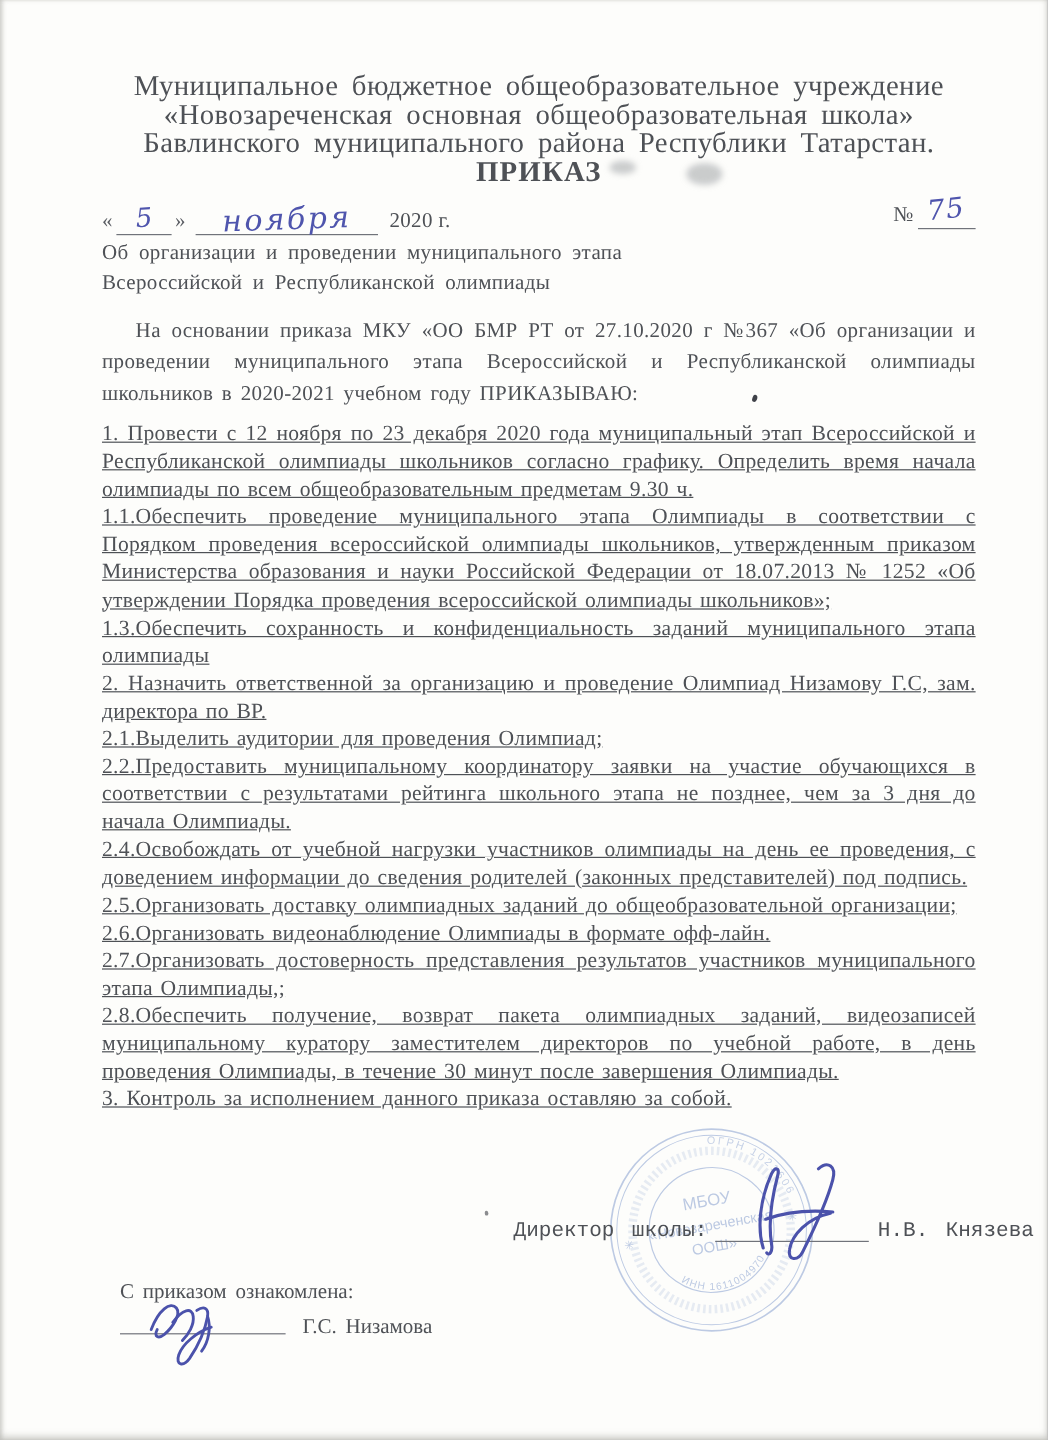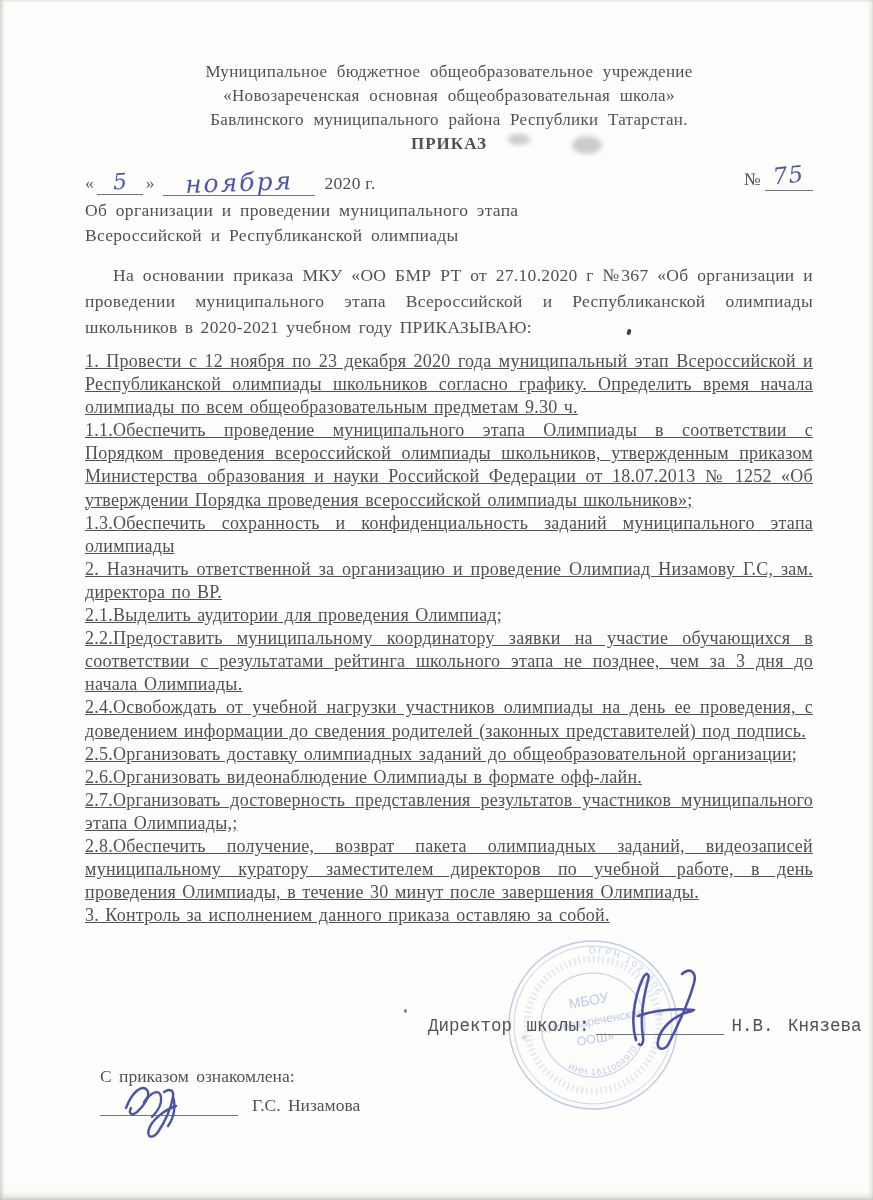--- a/index.html
+++ b/index.html
@@ -4,21 +4,21 @@
 <style>
   html,body{margin:0;padding:0;}
   body{background:#9a9a98; font-family:"Liberation Serif", serif;}
   .page{
     position:relative; width:873px; height:1200px; margin:0 auto;
     background:#fdfdfb; overflow:hidden;
     box-shadow: inset 0 -3px 6px rgba(150,150,145,.45), inset 2px 0 3px rgba(180,180,176,.35), inset -1px 0 2px rgba(200,200,196,.3);
     color:#4e5156;
   }
   .content{position:absolute; left:85px; width:728px; top:0;}
-  .doc-header{padding-top:60px; text-align:center; font-size:17px; line-height:24px; word-spacing:5px; letter-spacing:.3px;}
+  .doc-header{padding-top:60px; text-align:center; font-size:24px; line-height:24px; word-spacing:5px; letter-spacing:.3px;}
   .doc-header div{white-space:nowrap;}
   .doc-title{word-spacing:2px; letter-spacing:1px;font-weight:bold;}
 
   .date-row{position:relative; height:36px; margin-top:4px; font-size:17.5px;}
   .date-left{position:absolute; left:0; top:6px; display:flex; align-items:baseline;}
   .quote{color:#5a5d63;}
   .hw{font-family:"DejaVu Serif", serif; font-style:italic; color:#4f55ad;}
   .day-line{display:inline-block; width:46px; text-align:center; border-bottom:1.2px solid #70737a; margin:0 3px;}
   .day-line .hw{font-size:22px; display:inline-block; transform:rotate(-4deg);}
   .month-line{display:inline-block; min-width:152px; text-align:center; border-bottom:1.2px solid #70737a; margin:0 10px 0 8px;}
@@ -30,21 +30,21 @@
   .num-line .hw{font-size:23px; display:inline-block; transform:rotate(-6deg) translateY(-2px); letter-spacing:1px;}
 
   .subject{margin-top:2px; font-size:17.5px; line-height:25px; word-spacing:4px; letter-spacing:.3px;}
   .preamble{margin:14px 0 0 0; font-size:17.5px; line-height:26px; text-align:justify; text-indent:28px; word-spacing:2.5px; letter-spacing:.3px;}
   .items{margin-top:10px;}
   .items p{margin:0; font-size:18px; line-height:23.1px; text-align:justify; word-spacing:1.6px; letter-spacing:.25px;text-decoration:underline;}
 
   .director-row{position:absolute; top:1016px; left:428px; display:flex; align-items:center; font-size:17.5px; word-spacing:4px;font-family:Liberation Mono, monospace;}
   .sig-line-dir{display:inline-block; width:128px; border-bottom:1.2px solid #70737a; height:16px; margin:0 8px 0 6px;}
   .ack-block{position:absolute; top:1066px; left:100px; font-size:17.5px; word-spacing:3px;}
-  .ack-sign-row{display:flex; align-items:flex-end; margin-top:8px;}
+  .ack-sign-row{display:flex; align-items:flex-start; margin-top:8px;}
   .sig-line-ack{display:inline-block; width:138px; border-bottom:1.2px solid #70737a; height:16px; margin-right:14px;}
 
   .stamp{position:absolute; left:505px; top:937px; opacity:.6; transform:rotate(-10deg); pointer-events:none;}
   .stamp text{font-family:"Liberation Sans", sans-serif; fill:#92a8d3;}
   .sig-svg{position:absolute; pointer-events:none;}
 
   .smudge{position:absolute; border-radius:50%; filter:blur(2.5px); background:rgba(125,130,136,.4);}
   .speck{position:absolute; background:#3f4148; border-radius:40% 60% 50% 50%;}
 </style>
 </head>

